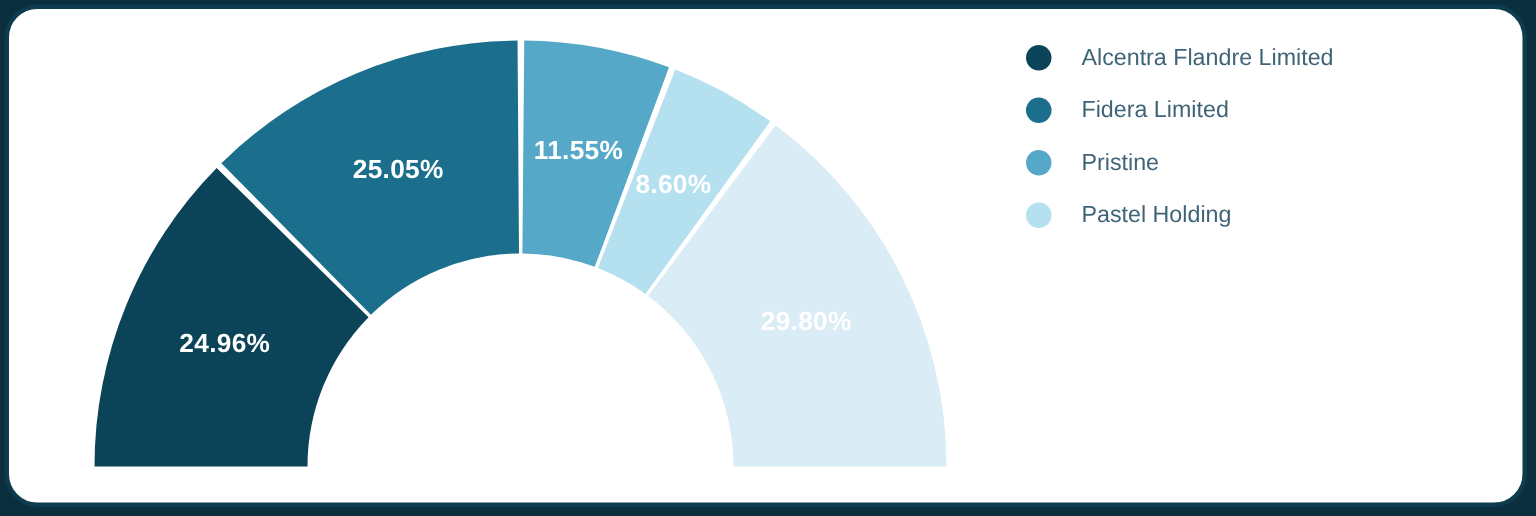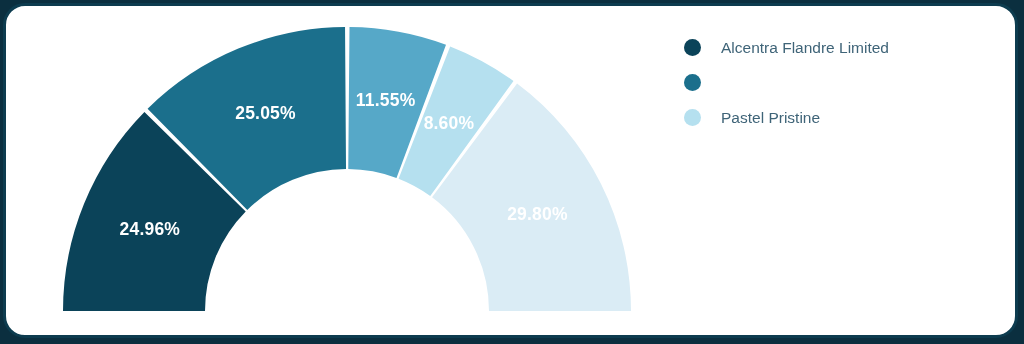--- a/index.html
+++ b/index.html
@@ -46,21 +46,20 @@
     letter-spacing: 0.2px;
   }
   #legend {
     position: absolute;
     left: 678px;
     top: 24px;
     width: 320px;
   }
   .legend-row {
     display: flex;
-    align-items: center;
     height: 35px;
   }
   .legend-swatch {
     width: 17px;
     height: 17px;
     border-radius: 50%;
     flex: 0 0 auto;
   }
   .legend-label {
     margin-left: 20px;
@@ -94,20 +93,25 @@
     </svg>
   </div>
 
   <div id="legend">
       <div class="legend-row">
         <span class="legend-swatch" style="background: rgb(11, 67, 89);"></span>
         <span class="legend-label" style="color: rgb(63, 100, 120);">Alcentra Flandre Limited</span>
       </div>
       <div class="legend-row">
         <span class="legend-swatch" style="background: rgb(27, 111, 140);"></span>
+        <span class="legend-label" style="color: rgb(63, 100, 120);">Fidera Limited</span>
+      </div>
+      <div class="legend-row">
+        <span class="legend-swatch" style="background: rgb(86, 168, 200);"></span>
+        <span class="legend-label" style="color: rgb(63, 100, 120);">Pristine</span>
       </div>
       <div class="legend-row">
         <span class="legend-swatch" style="background: rgb(181, 224, 239);"></span>
-        <span class="legend-label" style="color: rgb(63, 100, 120);">Pastel Pristine</span>
+        <span class="legend-label" style="color: rgb(63, 100, 120);">Pastel Holding</span>
       </div>
     </div>
 
 </div>
 
 </body></html>

